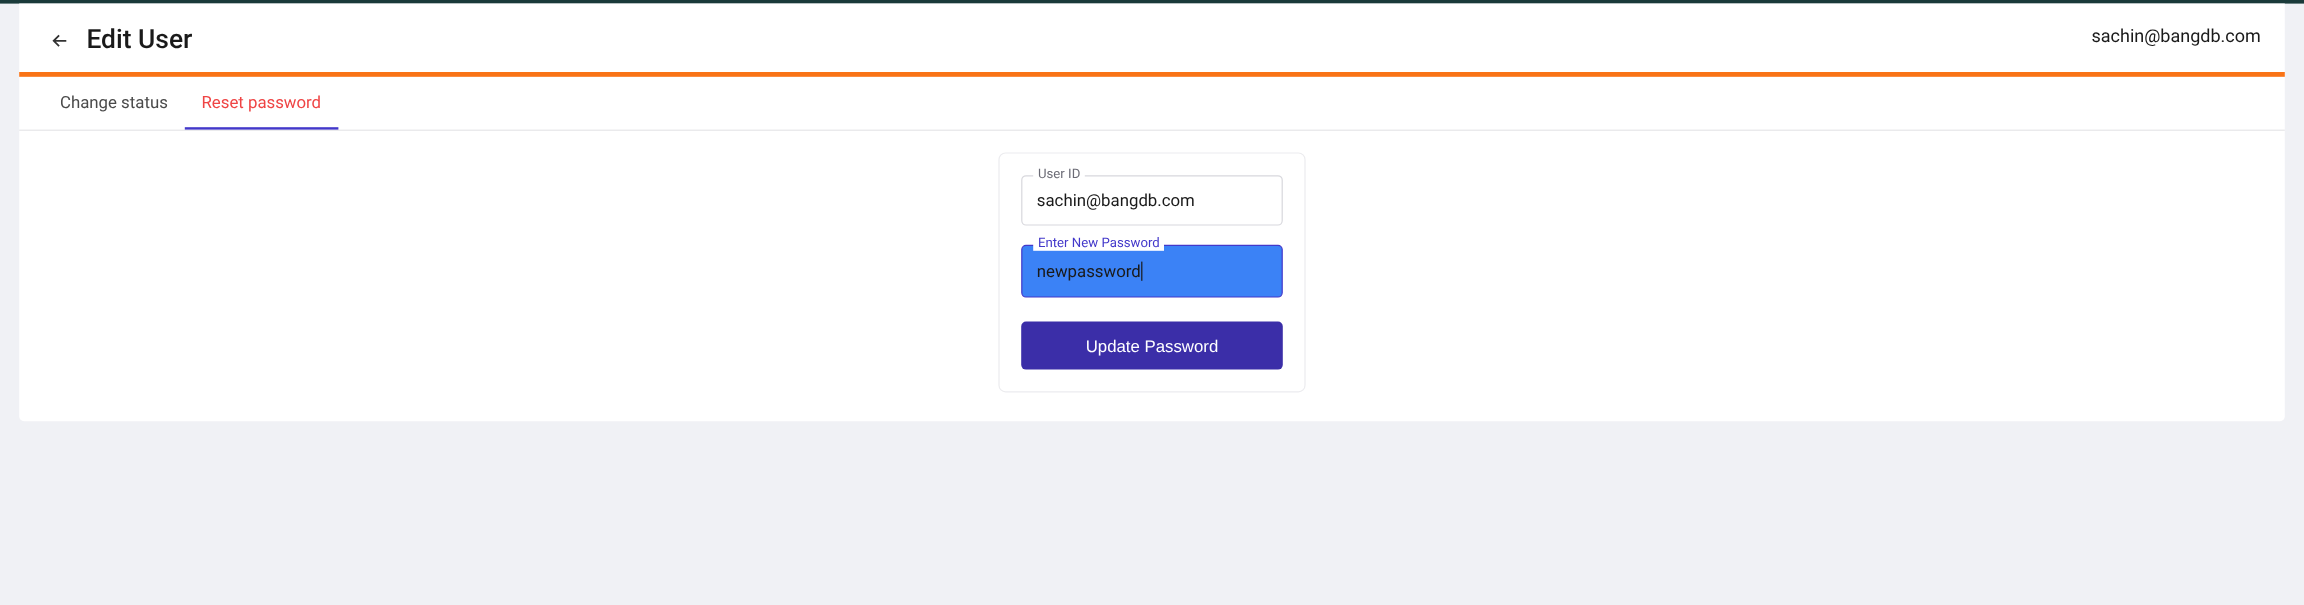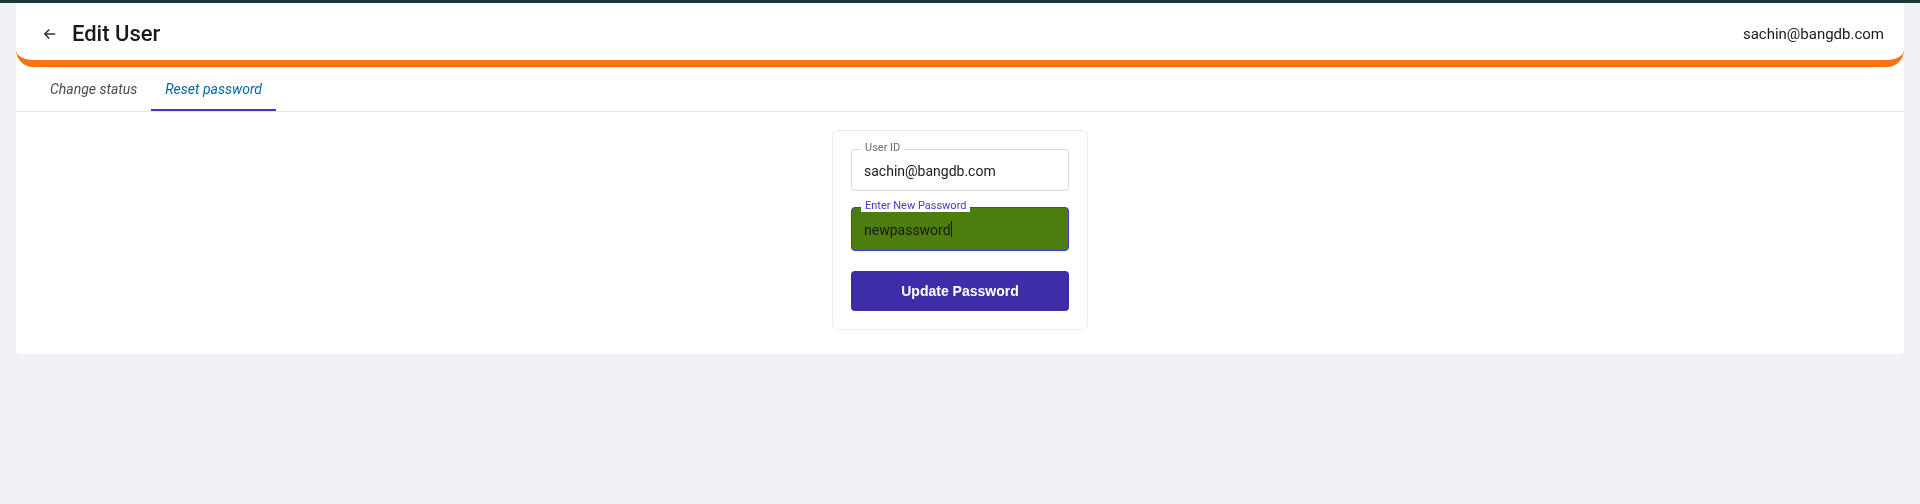--- a/index.html
+++ b/index.html
@@ -20,25 +20,23 @@
       width: 100%;
     }
     .page-container {
       background: #ffffff;
       margin: 0 16px;
       min-height: 345px;
       border-radius: 0 0 4px 4px;
     }
     .header {
       display: flex;
-      align-items: center;
       justify-content: space-between;
       padding: 18px 20px 14px 24px;
-      border-bottom: 7px solid #f97316;
-      border-radius: 17px;
+      border-bottom: 4px solid #f97316;
     }
     .header-left {
       display: flex;
       align-items: center;
       gap: 12px;
     }
     .back-icon {
       width: 20px;
       height: 20px;
       display: flex;
@@ -60,31 +58,30 @@
       color: #1a1a1a;
     }
     .user-email {
       font-size: 15px;
       color: #1a1a1a;
     }
     .tabs {
       display: flex;
       padding: 0 20px;
       border-bottom: 1px solid #e5e5e8;
-      font-style: italic;
     }
     .tab {
       padding: 14px 14px 12px 14px;
       font-size: 14px;
       color: #4a4a4a;
       cursor: pointer;
       border-bottom: 2px solid transparent;
     }
     .tab.active {
-      color: #0369a1;
+      color: #ef4444;
       border-bottom: 2px solid #4338ca;
     }
     .content-area {
       display: flex;
       justify-content: center;
       padding: 18px 0 24px 0;
     }
     .form-card {
       width: 256px;
       background: #ffffff;
@@ -123,21 +120,21 @@
       margin-bottom: 20px;
     }
     .update-button {
       width: 100%;
       padding: 12px 0;
       background: #3b2ea8;
       color: #ffffff;
       border: none;
       border-radius: 4px;
       font-size: 14px;
-      font-weight: 700;
+      font-weight: 400;
       cursor: pointer;
     }
     .caret {
       display: inline-block;
       width: 1px;
       height: 16px;
       background: #1a1a1a;
       vertical-align: middle;
       margin-left: 0px;
       position: relative;
@@ -145,21 +142,21 @@
     }
     .password-display {
       display: flex;
       align-items: center;
       width: 100%;
       padding: 12px 12px 10px 12px;
       border: 1.5px solid #4338ca;
       border-radius: 4px;
       font-size: 14px;
       color: #1a1a1a;
-      background: #4d7c0f;
+      background: #3b82f6;
       min-height: 44px;
     }
   </style>
 </head>
 <body>
 
 <div class="top-bar"></div>
 
 <div class="page-container">
   <div class="header">

